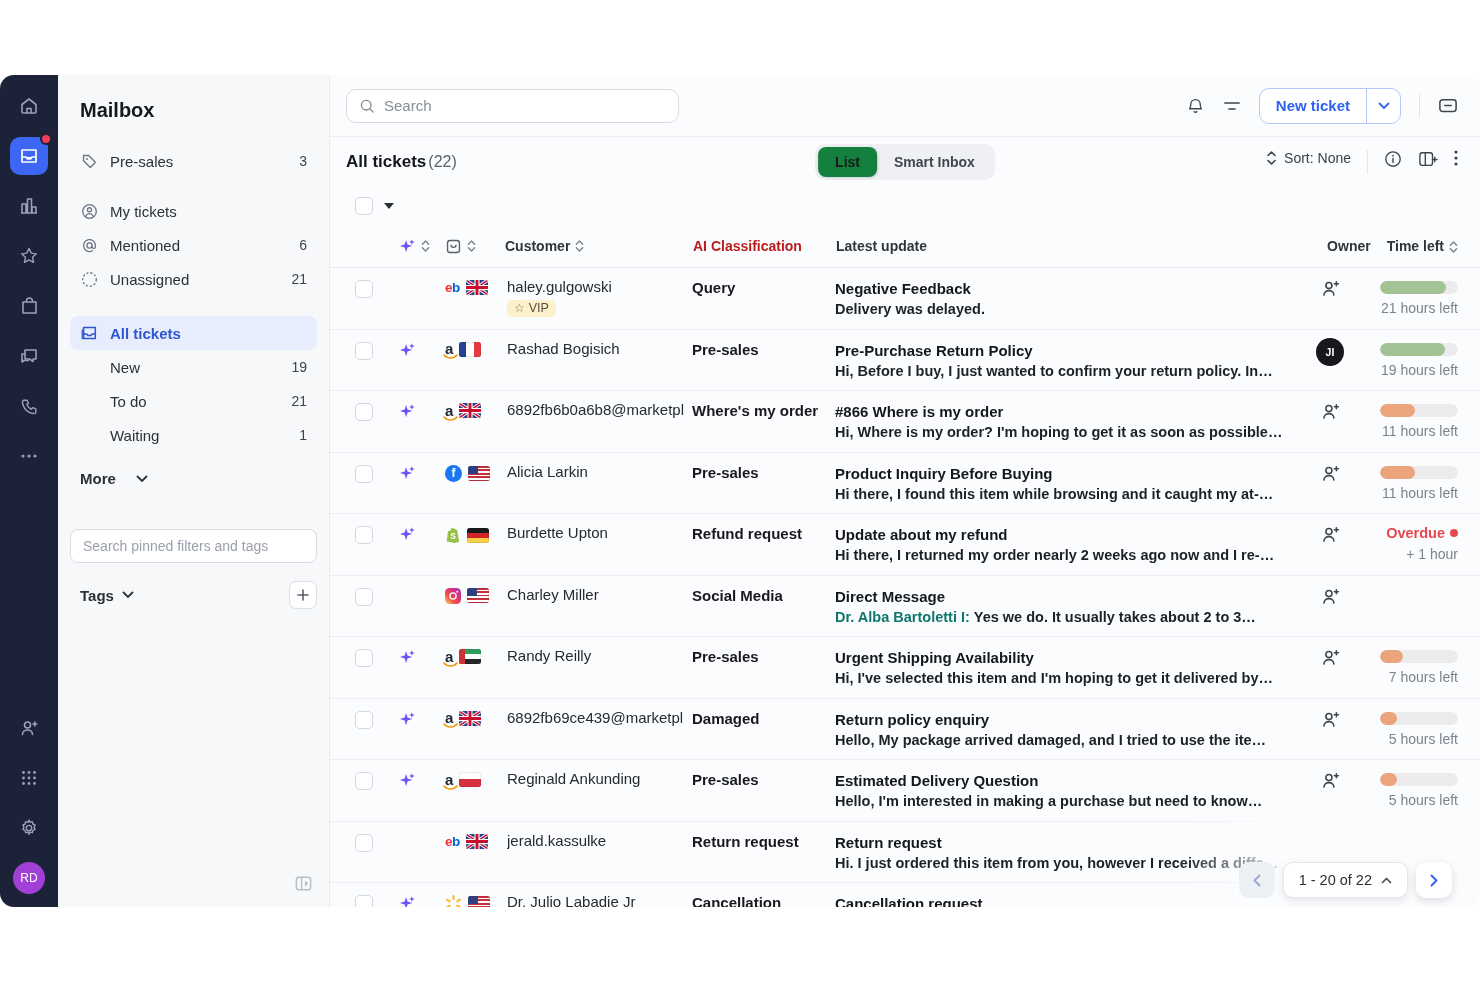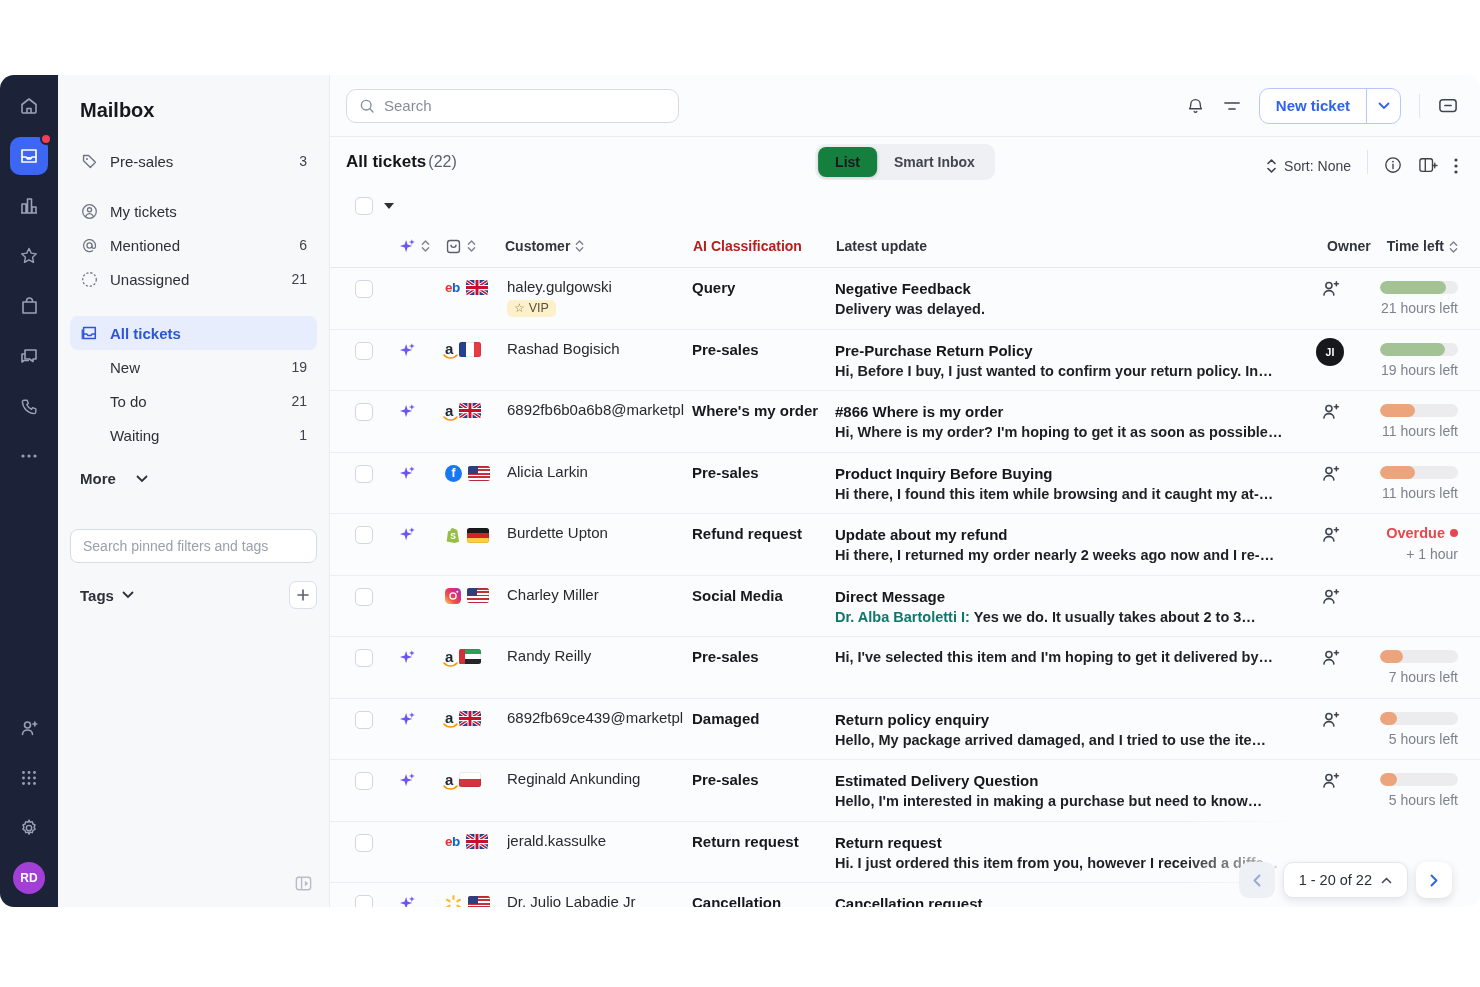--- a/index.html
+++ b/index.html
@@ -6,21 +6,21 @@
   html,body{width:1480px;height:987px;background:#fff;font-family:"Liberation Sans",sans-serif;-webkit-font-smoothing:antialiased}
   .app{position:absolute;top:75px;left:0;width:1480px;height:832px;display:flex;background:#fbfcfd;border-radius:14px;overflow:hidden}
 
   
   .rail{width:58px;background:#1c2338;display:flex;flex-direction:column;align-items:center;padding-top:6px;flex:none}
   .slot{height:50px;display:flex;align-items:center;justify-content:center;width:100%}
   .rail svg{display:block}
   .tile{width:38px;height:38px;background:#3d66f4;border-radius:10px;display:flex;align-items:center;justify-content:center;position:relative}
   .tile .dot{position:absolute;top:-4px;right:-4px;width:12px;height:12px;border-radius:50%;background:#ef3e55;border:2px solid #1c2338}
   .rail-bottom{margin-top:auto;width:100%;display:flex;flex-direction:column;align-items:center;padding-bottom:4px}
-  .avatar-rd{width:32px;height:32px;border-radius:50%;background:#a23fd6;color:#fff;font-size:12px;font-weight:700;display:flex;align-items:center;justify-content:center}
+  .avatar-rd{width:32px;height:32px;border-radius:50%;background:#a23fd6;color:#fff;font-size:12px;font-weight:400;display:flex;align-items:center;justify-content:center}
 
   
   .sidebar{width:272px;background:#f7f8fa;border-right:1px solid #e9ebef;padding:20px 12px 0;position:relative;flex:none}
   .sb-title{font-size:20px;font-weight:800;color:#15181e;margin:4px 0 22px 10px}
   .sb-item{height:34px;display:flex;align-items:center;padding:0 10px;border-radius:8px;font-size:15px;color:#2c3038;cursor:pointer}
   .sb-item .ic{width:18px;margin-right:12px;display:flex;justify-content:center;color:#6d7482}
   .sb-item .cnt{margin-left:auto;font-size:14px;color:#3d424c}
   .sb-item.active{background:#e7edfc;color:#2e55d4;font-weight:700}
   .sb-item.child{padding-left:40px}
   .sb-gap{height:16px}
@@ -45,21 +45,21 @@
   .new-ticket{display:flex;height:36px;border:1px solid #b7c7fb;border-radius:10px;background:#fff;overflow:hidden;cursor:pointer}
   .new-ticket .lbl{display:flex;align-items:center;padding:12px 16px;color:#2f62f0;font-size:15px;font-weight:600}
   .new-ticket .chev{display:flex;align-items:center;justify-content:center;width:34px;border-left:1px solid #b7c7fb;color:#2f62f0}
 
   .list-head{height:50px;display:flex;align-items:center;padding:0 22px 0 16px;position:relative;flex:none}
   .lh-title{font-size:17px;font-weight:800;color:#14161a}
   .lh-count{font-size:16px;color:#596070;margin-left:2px}
   .seg{position:absolute;left:50%;transform:translateX(-50%);background:#eff0f3;border-radius:10px;padding:3px;display:flex}
   .seg .tab{height:30px;display:flex;align-items:center;padding:0 17px;border-radius:8px;font-size:14px;font-weight:600;color:#40454f;cursor:pointer}
   .seg .tab.on{background:#15803d;color:#17191e;box-shadow:0 1px 3px rgba(20,22,28,.14)}
-  .lh-right{margin-left:auto;display:flex;align-items:flex-end;gap:16px;color:#3c414b}
+  .lh-right{margin-left:auto;display:flex;align-items:flex-start;gap:16px;color:#3c414b}
   .sortlbl{font-size:14px;color:#3c414b}
 
   .selectbar{height:38px;display:flex;align-items:center;padding-left:25px;gap:11px;flex:none}
   .cb{width:18px;height:18px;border:1.5px solid #d3d6e0;border-radius:5px;background:#fff;flex:none;cursor:pointer}
 
   .thead{height:43px;display:flex;align-items:center;border-bottom:1px solid #e6e8ec;font-size:14px;font-weight:700;color:#30343c;flex:none}
   .th-caret{color:#7a818c;margin-left:5px;display:flex}
   .th-cb{width:18px;margin-left:25px}
   .th-sp{margin-left:26px;display:flex;align-items:center}
   .th-ch{margin-left:15px;display:flex;align-items:center;color:#585f6b}
@@ -703,20 +703,21 @@
                 </svg></span>
             </span>
       <span class="flag f-ae"></span>
     </span>
     <span class="c-cu">
       <div class="cust">Randy Reilly</div>
 
     </span>
     <span class="c-cl">Pre-sales</span>
     <span class="c-up">
+      <div class="subj">Urgent Shipping Availability</div>
       <div class="prev"><span>Hi, I've selected this item and I'm hoping to get it delivered by…</span></div>
     </span>
     <span class="c-ow">
             <svg width="21" height="21" viewBox="0 0 20 20" fill="none" stroke="#3f4550" stroke-width="1.5" stroke-linecap="round">
               <circle cx="8.5" cy="7.2" r="2.9"></circle>
               <path d="M3.8 16.3 c0-2.7 2.2-4.3 4.7-4.3 s4.7 1.6 4.7 4.3"></path>
               <path d="M15.6 3.6 v3.8 M13.7 5.5 h3.8"></path>
             </svg>
           </span>
     <span class="c-tl">

